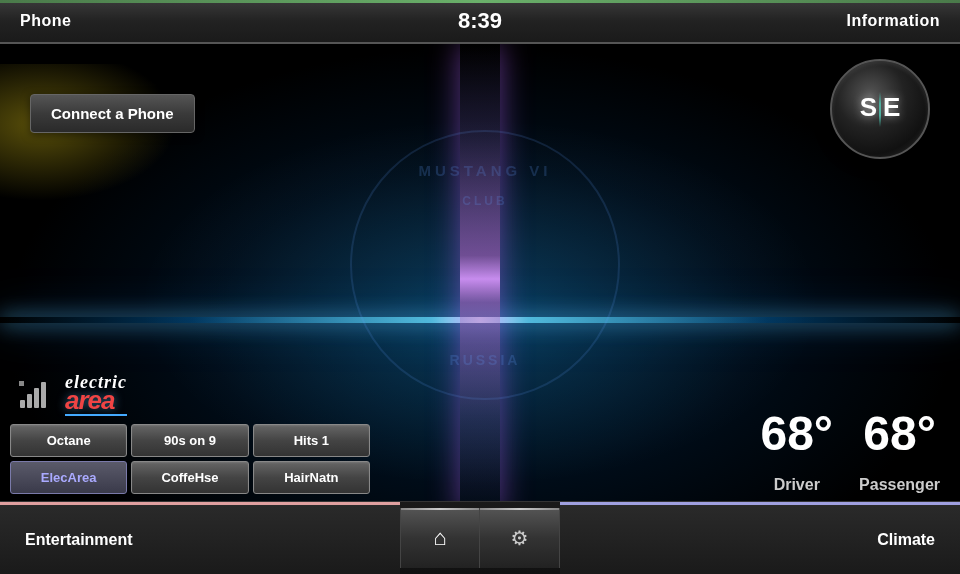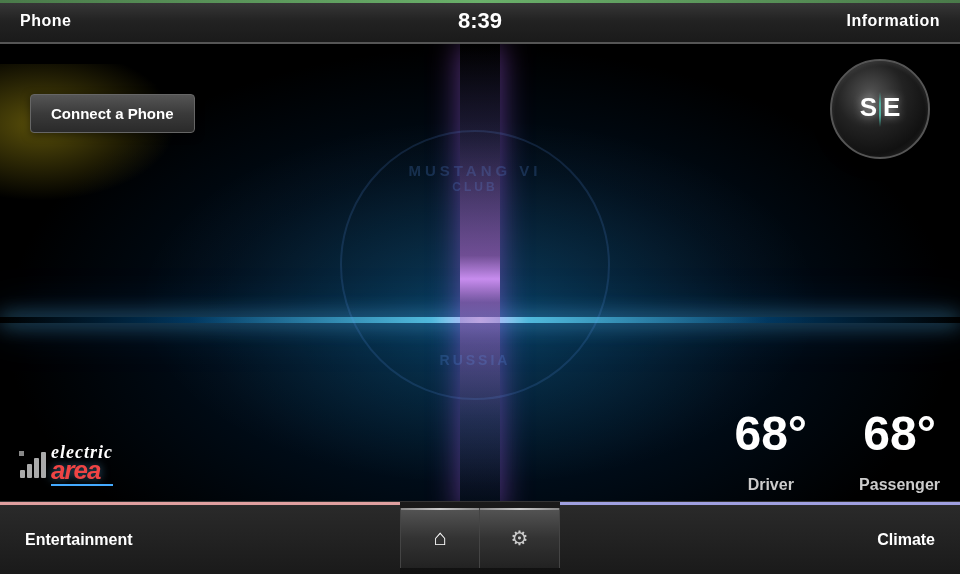--- a/index.html
+++ b/index.html
@@ -89,40 +89,40 @@
     .watermark {
       position: absolute;
       top: 50%;
       left: 50%;
       transform: translate(-50%, -55%);
       width: 280px;
       height: 280px;
       opacity: 0.25;
       display: flex;
       align-items: center;
-      justify-content: flex-start;
+      justify-content: flex-end;
     }
     .watermark-circle {
       width: 270px;
       height: 270px;
       border: 2px solid rgba(100,160,255,0.6);
       border-radius: 50%;
       display: flex;
       flex-direction: column;
       align-items: center;
       justify-content: center;
       color: rgba(100,160,255,0.8);
       font-size: 13px;
       font-weight: bold;
       letter-spacing: 3px;
       text-align: center;
       position: relative;
     }
     .watermark-top { position: absolute; top: 30px; font-size: 15px; letter-spacing: 4px; }
-    .watermark-club { position: absolute; top: 48px; font-size: 12px; letter-spacing: 3px; }
+    .watermark-club { position: absolute; top: 62px; font-size: 12px; letter-spacing: 3px; }
     .watermark-russia { position: absolute; bottom: 30px; font-size: 14px; letter-spacing: 3px; }
 
     
     .se-badge {
       position: absolute;
       top: 15px;
       right: 30px;
       width: 100px;
       height: 100px;
       border-radius: 50%;
@@ -183,21 +183,21 @@
       bottom: 20px;
       left: 10px;
       width: 360px;
     }
 
     
     .radio-header {
       display: flex;
       align-items: center;
       margin-bottom: 8px;
-      gap: 1px;
+      gap: 15px;
       padding-left: 5px;
     }
     .radio-icon {
       width: 35px;
       height: 35px;
       display: flex;
       align-items: center;
       justify-content: center;
     }
     .radio-icon svg { width: 30px; height: 30px; }
@@ -260,21 +260,21 @@
       border-color: #7a7aaa;
       color: #aaf;
     }
 
     
     .temp-display {
       position: absolute;
       bottom: 20px;
       right: 20px;
       display: flex;
-      gap: 52px;
+      gap: 26px;
     }
     .temp-item {
       text-align: center;
     }
     .temp-value {
       color: #fff;
       font-size: 48px;
       font-weight: bold;
       line-height: 1;
     }
@@ -430,20 +430,28 @@
         </svg>
       </div>
 
       <div class="electric-area-logo">
         <span class="electric-text">electric</span>
         <span class="area-text">area</span>
         <div class="area-underline"></div>
       </div>
     </div>
 
+    <div class="channel-grid">
+      <button class="channel-btn active">Octane</button>
+      <button class="channel-btn active">90s on 9</button>
+      <button class="channel-btn active">Hits 1</button>
+      <button class="channel-btn selected">ElecArea</button>
+      <button class="channel-btn active">CoffeHse</button>
+      <button class="channel-btn active">HairNatn</button>
+    </div>
   </div>
 
   <div class="temp-display">
     <div class="temp-item">
       <div class="temp-value">68°</div>
       <div class="temp-label">Driver</div>
     </div>
     <div class="temp-item">
       <div class="temp-value">68°</div>
       <div class="temp-label">Passenger</div>

